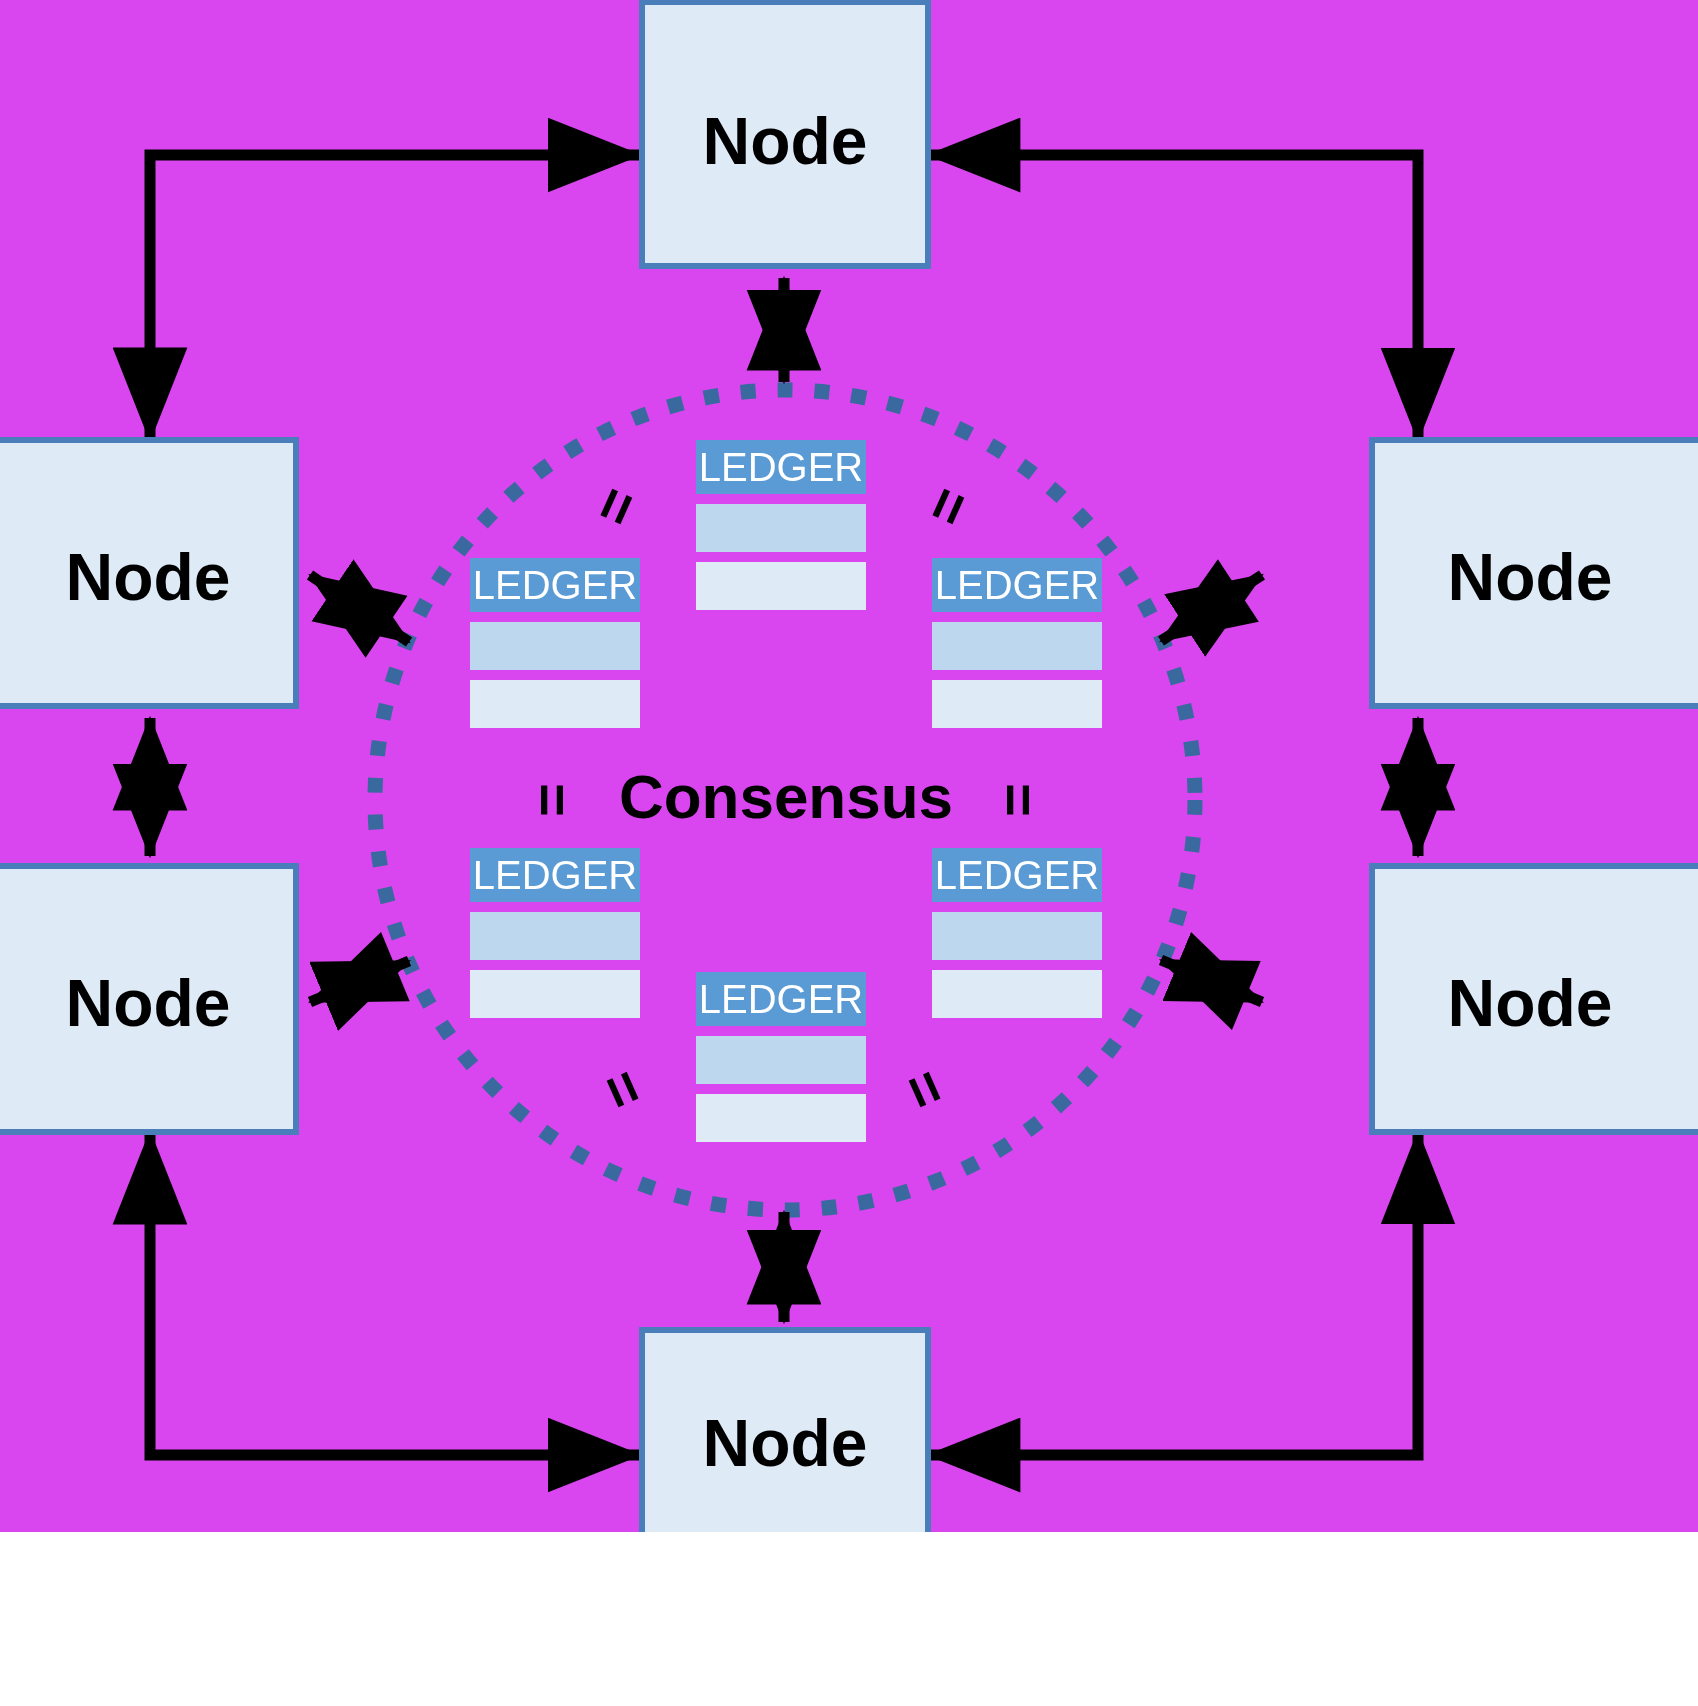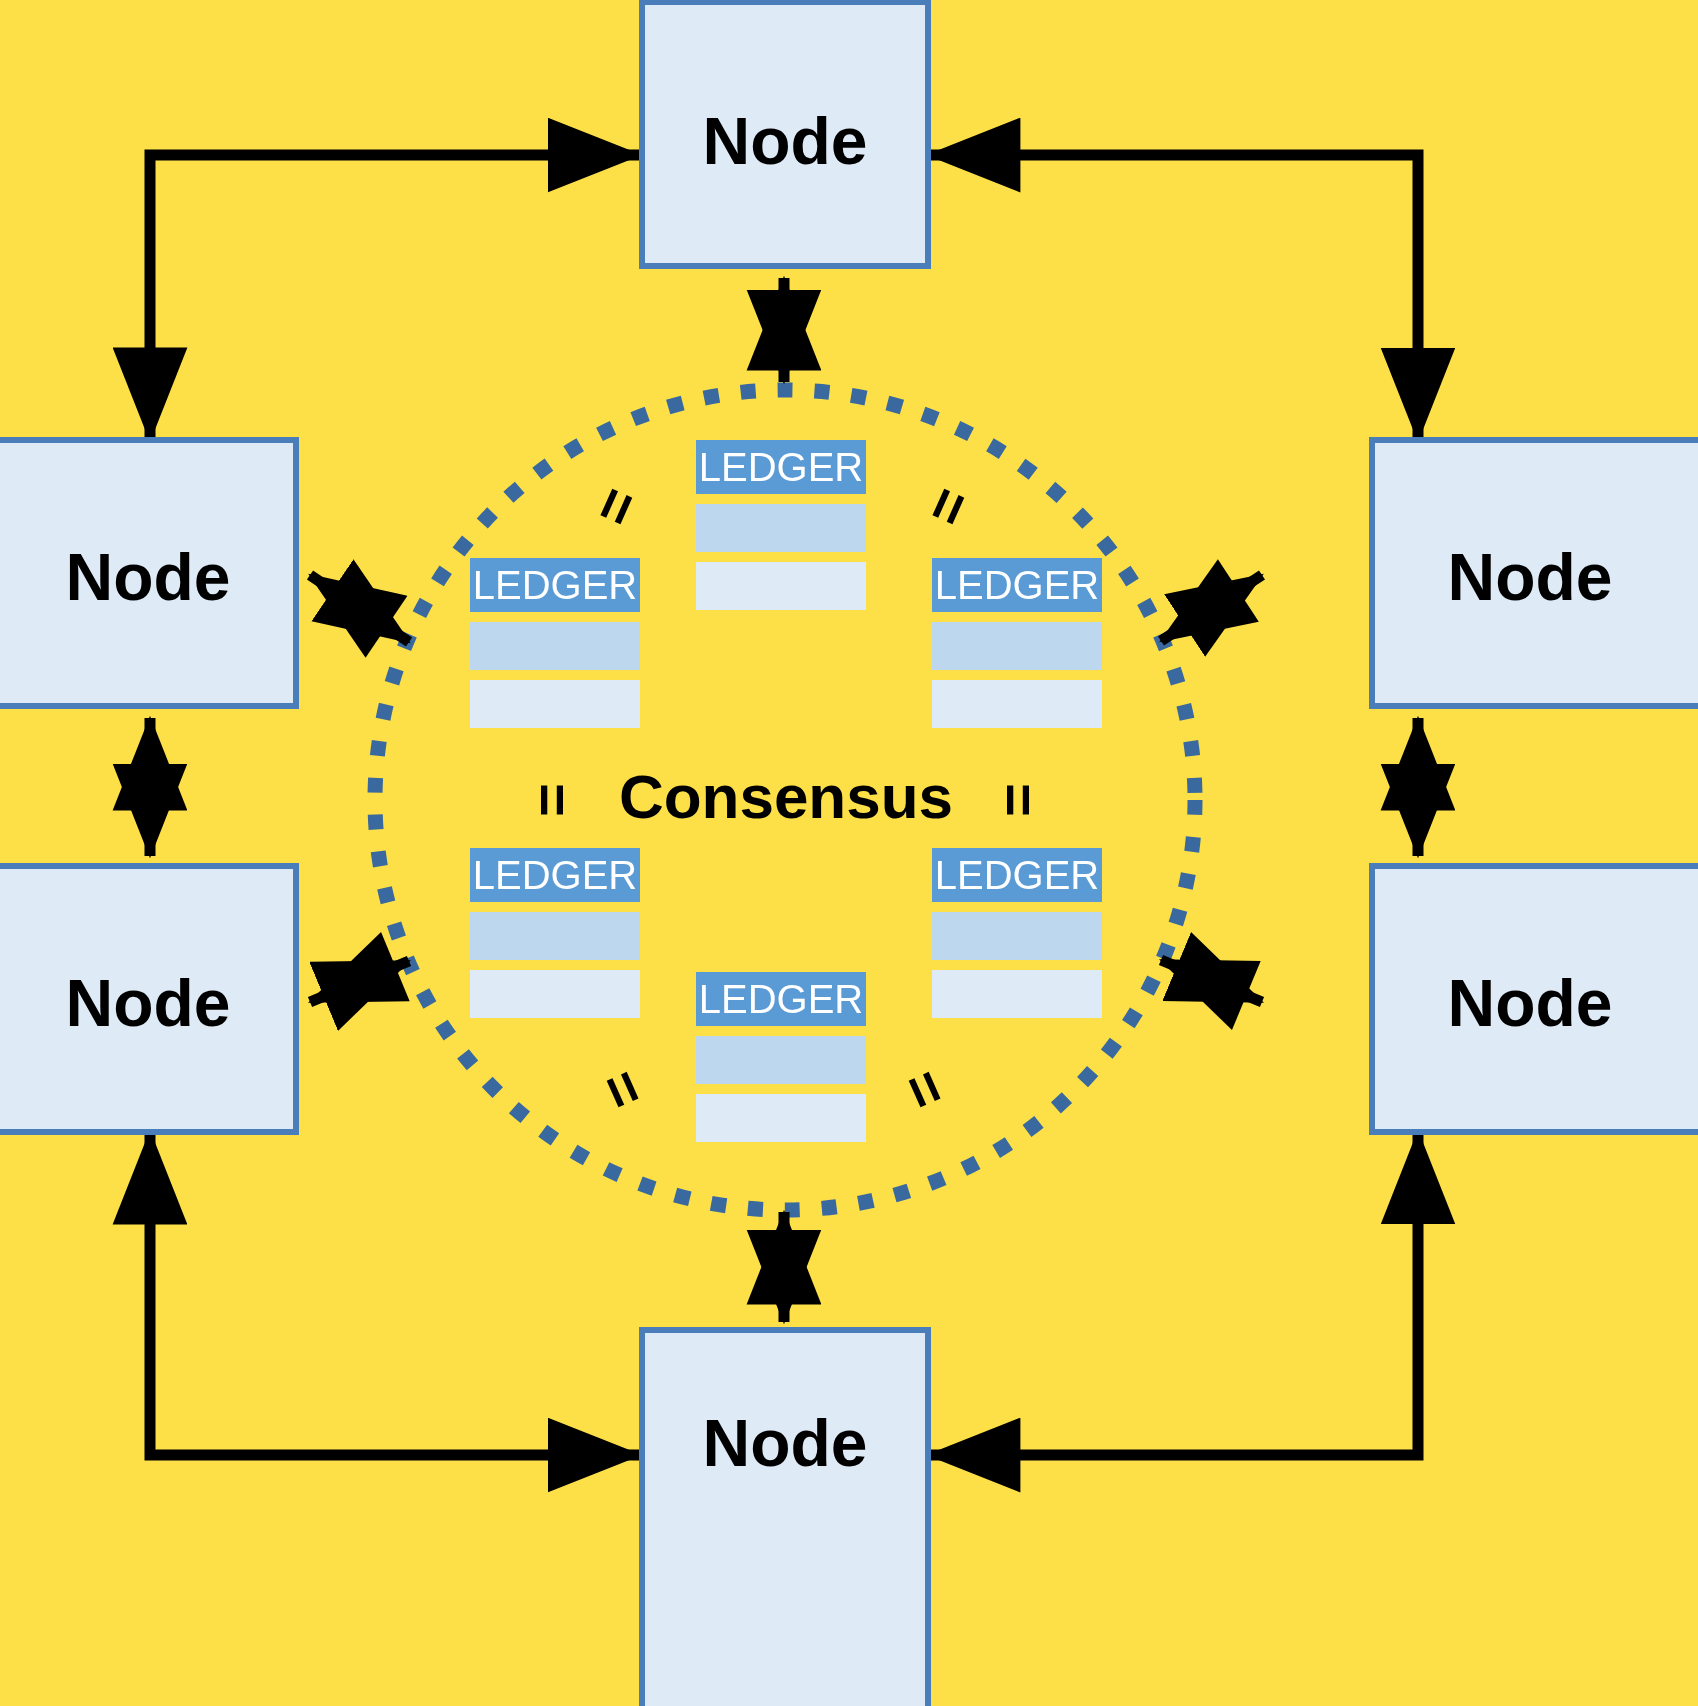--- a/index.html
+++ b/index.html
@@ -3,22 +3,22 @@
 <meta charset="utf-8">
 <style>
   html, body {
     margin: 0;
     padding: 0;
     background: #ffffff;
   }
   #canvas {
     position: relative;
     width: 1698px;
-    height: 1706px;
-    background: #fde047;
+    height: 1532px;
+    background: #d946ef;
     font-family: "Liberation Sans", sans-serif;
     overflow: hidden;
   }
   #diagram-svg {
     position: absolute;
     left: 0;
     top: 0;
     width: 1698px;
     height: 1706px;
   }

